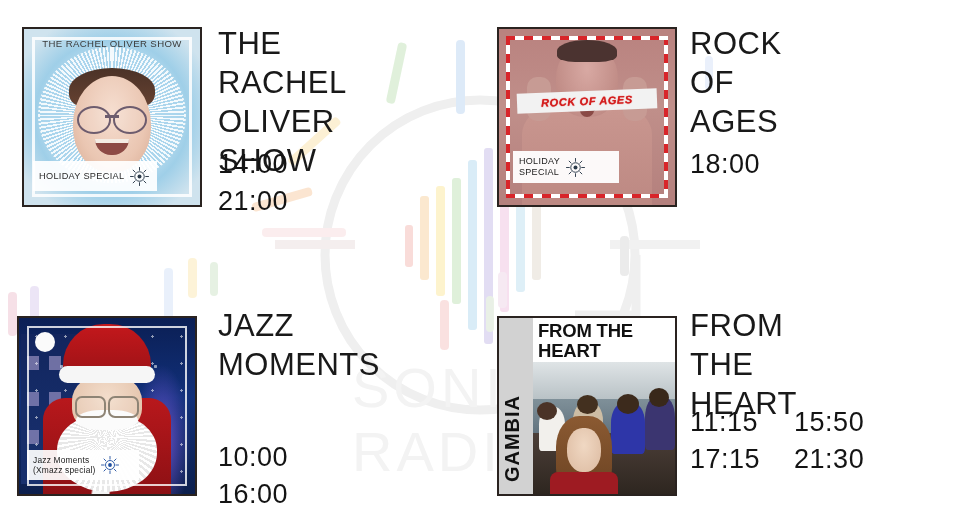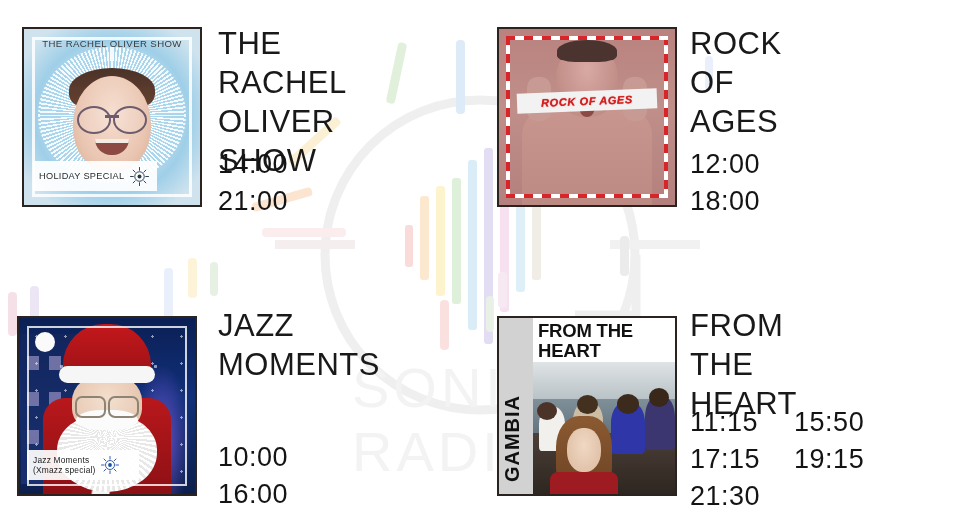--- a/index.html
+++ b/index.html
@@ -300,24 +300,43 @@
         <div class="roa-hair"></div>
         <div class="roa-mouth"></div>
         <div class="roa-tongue"></div>
         <div class="roa-hand l"></div>
         <div class="roa-hand r"></div>
       </div>
       <div class="roa-title">
         <b>ROCK OF AGES</b>
       </div>
       <div class="roa-dash"></div>
+      <div class="roa-badge">
+        <span style="white-space:pre-line">HOLIDAY
+SPECIAL</span>
+        <span class="sun">
+          <svg viewBox="0 0 40 40" width="19" height="19">
+            <g stroke="#2b3a4a" stroke-width="2" stroke-linecap="round">
+              <line x1="20" y1="1" x2="20" y2="7"></line>
+                <line x1="20" y1="33" x2="20" y2="39"></line>
+              <line x1="1" y1="20" x2="7" y2="20"></line>
+                <line x1="33" y1="20" x2="39" y2="20"></line>
+              <line x1="6.6" y1="6.6" x2="10.8" y2="10.8"></line>
+                <line x1="29.2" y1="29.2" x2="33.4" y2="33.4"></line>
+              <line x1="33.4" y1="6.6" x2="29.2" y2="10.8"></line>
+                <line x1="10.8" y1="29.2" x2="6.6" y2="33.4"></line>
+            </g>
+            <circle cx="20" cy="20" r="10" fill="none" stroke="#2b3a4a" stroke-width="2"></circle>
+            <circle cx="20" cy="20" r="4.2" fill="#2b3a4a"></circle>
+          </svg>
+        </span>
+      </div>
     </div>
     <div class="show-title">ROCK OF AGES</div>
     <div class="times one-col">
-      <div>12:00</div>
       <div>18:00</div>
     </div>
   </div>
 
   <div class="cell" id="cell-2">
     <div class="art">
       <div class="jz-bg"></div>
       <div class="jz-house">
         <div class="jz-win" style="left:6px;top:22px;"></div>
         <div class="jz-win" style="left:28px;top:22px;"></div>
@@ -393,18 +412,17 @@
           <div class="fh-wface"></div>
           <div class="fh-wtop"></div>
         </div>
       </div>
     </div>
     <div class="show-title">FROM THE HEART</div>
     <div class="times two-col">
       <div>11:15</div>
       <div>15:50</div>
       <div>17:15</div>
-      <div>19:15</div>
       <div>21:30</div>
     </div>
   </div>
 
 </div>
 
 </body></html>

